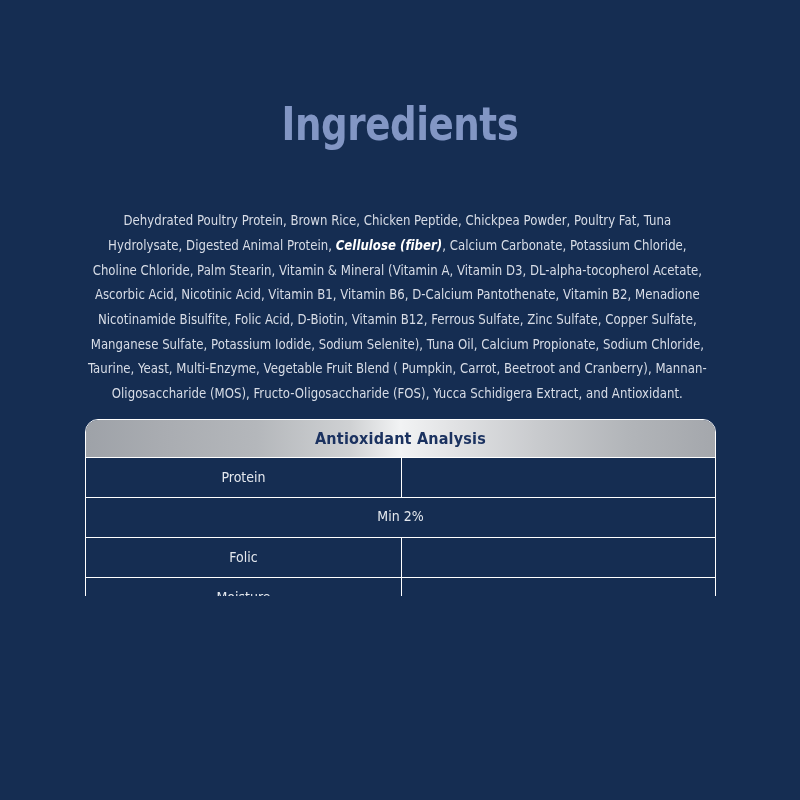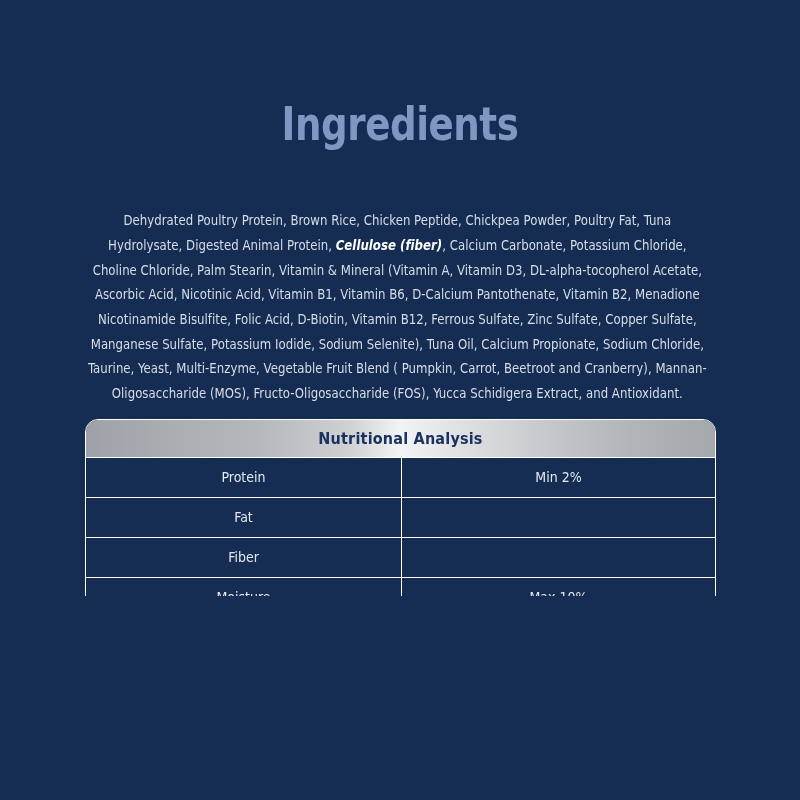--- a/index.html
+++ b/index.html
@@ -108,20 +108,21 @@
         #a4a7ac 100%);
     border-bottom: 1.4px solid #ffffff;
     box-sizing: border-box;
   }
 
   .trow {
     display: flex;
     height: 40px;
     border-bottom: 1.3px solid #ffffff;
     box-sizing: border-box;
+    flex-direction: column;
   }
   .trow.last { border-bottom: none; }
 
   .tcell {
     line-height: 39px;
     text-align: center;
     font-size: 14px;
     color: #e4e8ee;
     font-family: "Liberation Sans Narrow", "DejaVu Sans Condensed", "Liberation Sans", sans-serif;
     box-sizing: border-box;
@@ -155,33 +156,32 @@
       <path d="M-40,859 C110,859 170,826 300,819 C430,812 520,860 630,854 C720,849 790,798 840,750"></path>
     </g>
   </svg>
 
   <div id="title">Ingredients</div>
 
   <p id="ingredients"><span>Dehydrated Poultry Protein, Brown Rice, Chicken Peptide, Chickpea Powder, Poultry Fat, Tuna Hydrolysate, Digested Animal Protein, </span><span class="hl">Cellulose (fiber)</span><span>, Calcium Carbonate, Potassium Chloride, Choline Chloride, Palm Stearin, Vitamin &amp; Mineral (Vitamin A, Vitamin D3, DL-alpha-tocopherol Acetate, Ascorbic Acid, Nicotinic Acid, Vitamin B1, Vitamin B6, D-Calcium Pantothenate, Vitamin B2, Menadione Nicotinamide Bisulfite, Folic Acid, D-Biotin, Vitamin B12, Ferrous Sulfate, Zinc Sulfate, Copper Sulfate, Manganese Sulfate, Potassium Iodide, Sodium Selenite), Tuna Oil, Calcium Propionate, Sodium Chloride, Taurine, Yeast, Multi-Enzyme, Vegetable Fruit Blend ( Pumpkin, Carrot, Beetroot and Cranberry), Mannan-Oligosaccharide (MOS), Fructo-Oligosaccharide (FOS), Yucca Schidigera Extract, and Antioxidant.</span></p>
 
   <div id="nutrition-table">
 
-    <div id="table-header">Nutritional Analysis</div>
+    <div id="table-header">Antioxidant Analysis</div>
 
     <div class="trow">
       <div class="tcell label">Protein</div>
       <div class="tcell value">Min 2%</div>
     </div>
 
     <div class="trow">
-      <div class="tcell label">Fat</div>
     </div>
 
     <div class="trow">
-      <div class="tcell label">Fiber</div>
+      <div class="tcell label">Folic</div>
     </div>
 
     <div class="trow last">
       <div class="tcell label">Moisture</div>
       <div class="tcell value">Max 10%</div>
     </div>
 
   </div>
 
 </div>

